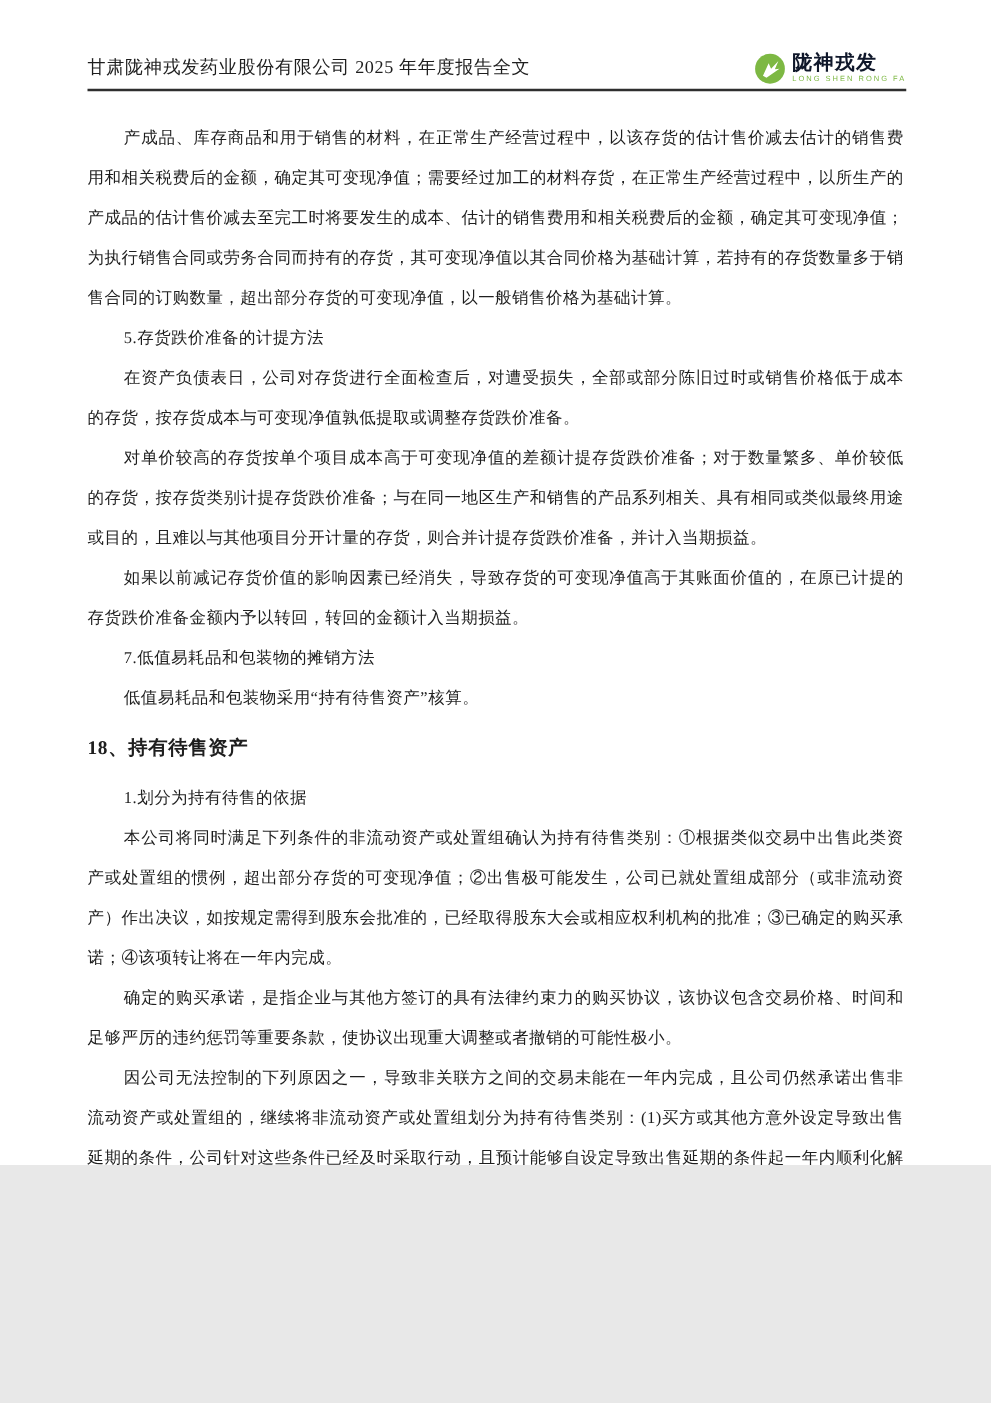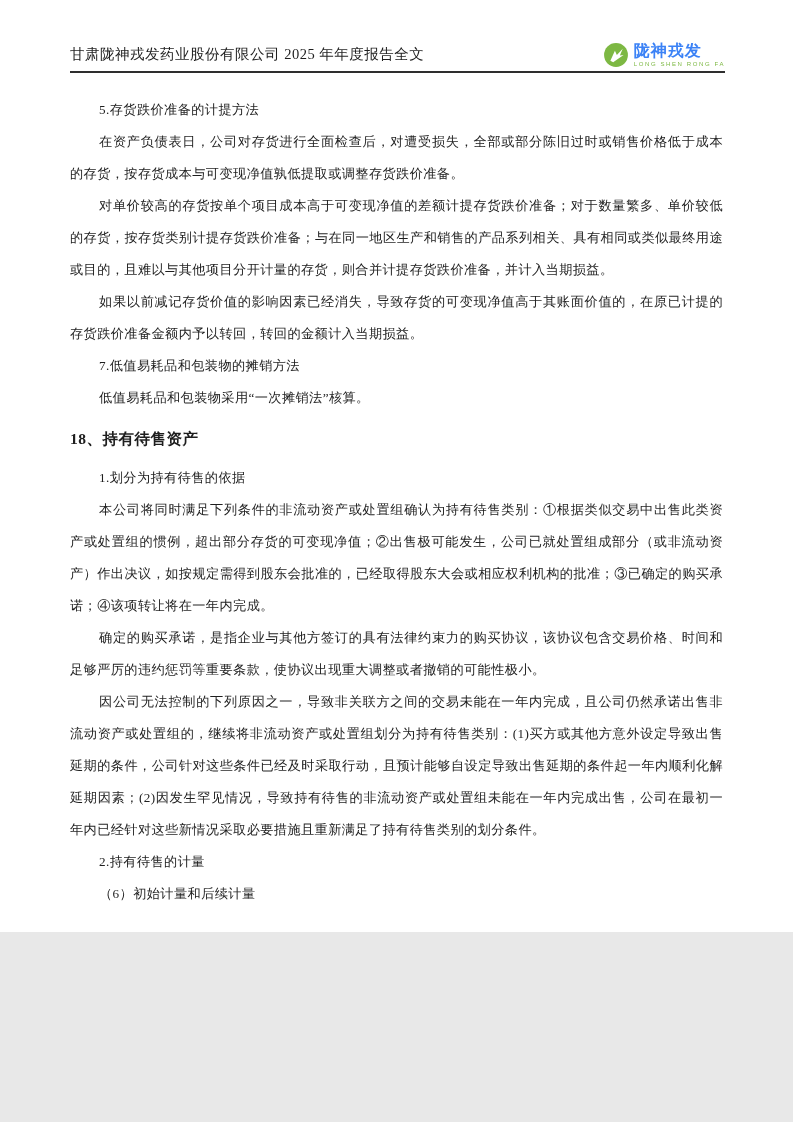--- a/index.html
+++ b/index.html
@@ -35,21 +35,21 @@
     align-items: center;
     gap: 5px;
     margin-bottom: -3px;
   }
   .logo svg { display: block; }
   .logo-text { display: flex; flex-direction: column; line-height: 1; }
   .logo-name {
     font-family: "Liberation Sans", "DejaVu Sans", sans-serif;
     font-size: 16px;
     font-weight: bold;
-    color: #3b82f6;
+    color: #0f172a;
     letter-spacing: 1px;
     white-space: nowrap;
   }
   .logo-en {
     font-family: "Liberation Sans", "DejaVu Sans", sans-serif;
     font-size: 6px;
     color: #7db843;
     letter-spacing: 1.6px;
     margin-top: 2px;
     white-space: nowrap;
@@ -98,26 +98,27 @@
         <path d="M6.8 17.2 L11 8 L12.8 12 L18.2 6.2 L15.6 12.4 L19 12 L9.4 18.6 Z" fill="#ffffff"></path>
       </svg>
       <div class="logo-text">
         <span class="logo-name">陇神戎发</span>
         <span class="logo-en">LONG SHEN RONG FA</span>
       </div>
     </div>
   </div>
 
   <div class="content">
+    <p class="para">产成品、库存商品和用于销售的材料，在正常生产经营过程中，以该存货的估计售价减去估计的销售费用和相关税费后的金额，确定其可变现净值；需要经过加工的材料存货，在正常生产经营过程中，以所生产的产成品的估计售价减去至完工时将要发生的成本、估计的销售费用和相关税费后的金额，确定其可变现净值；为执行销售合同或劳务合同而持有的存货，其可变现净值以其合同价格为基础计算，若持有的存货数量多于销售合同的订购数量，超出部分存货的可变现净值，以一般销售价格为基础计算。</p>
     <p class="para">5.存货跌价准备的计提方法</p>
     <p class="para">在资产负债表日，公司对存货进行全面检查后，对遭受损失，全部或部分陈旧过时或销售价格低于成本的存货，按存货成本与可变现净值孰低提取或调整存货跌价准备。</p>
     <p class="para">对单价较高的存货按单个项目成本高于可变现净值的差额计提存货跌价准备；对于数量繁多、单价较低的存货，按存货类别计提存货跌价准备；与在同一地区生产和销售的产品系列相关、具有相同或类似最终用途或目的，且难以与其他项目分开计量的存货，则合并计提存货跌价准备，并计入当期损益。</p>
     <p class="para">如果以前减记存货价值的影响因素已经消失，导致存货的可变现净值高于其账面价值的，在原已计提的存货跌价准备金额内予以转回，转回的金额计入当期损益。</p>
     <p class="para">7.低值易耗品和包装物的摊销方法</p>
-    <p class="para">低值易耗品和包装物采用“一次摊销法”核算。</p>
+    <p class="para">低值易耗品和包装物采用“持有待售资产”核算。</p>
     <h2 class="section-heading">18、持有待售资产</h2>
     <p class="para">1.划分为持有待售的依据</p>
     <p class="para">本公司将同时满足下列条件的非流动资产或处置组确认为持有待售类别：①根据类似交易中出售此类资产或处置组的惯例，超出部分存货的可变现净值；②出售极可能发生，公司已就处置组成部分（或非流动资产）作出决议，如按规定需得到股东会批准的，已经取得股东大会或相应权利机构的批准；③已确定的购买承诺；④该项转让将在一年内完成。</p>
     <p class="para">确定的购买承诺，是指企业与其他方签订的具有法律约束力的购买协议，该协议包含交易价格、时间和足够严厉的违约惩罚等重要条款，使协议出现重大调整或者撤销的可能性极小。</p>
     <p class="para">因公司无法控制的下列原因之一，导致非关联方之间的交易未能在一年内完成，且公司仍然承诺出售非流动资产或处置组的，继续将非流动资产或处置组划分为持有待售类别：(1)买方或其他方意外设定导致出售延期的条件，公司针对这些条件已经及时采取行动，且预计能够自设定导致出售延期的条件起一年内顺利化解延期因素；(2)因发生罕见情况，导致持有待售的非流动资产或处置组未能在一年内完成出售，公司在最初一年内已经针对这些新情况采取必要措施且重新满足了持有待售类别的划分条件。</p>
     <p class="para">2.持有待售的计量</p>
     <p class="para">（6）初始计量和后续计量</p>
   </div>
 
   <div class="footer">

